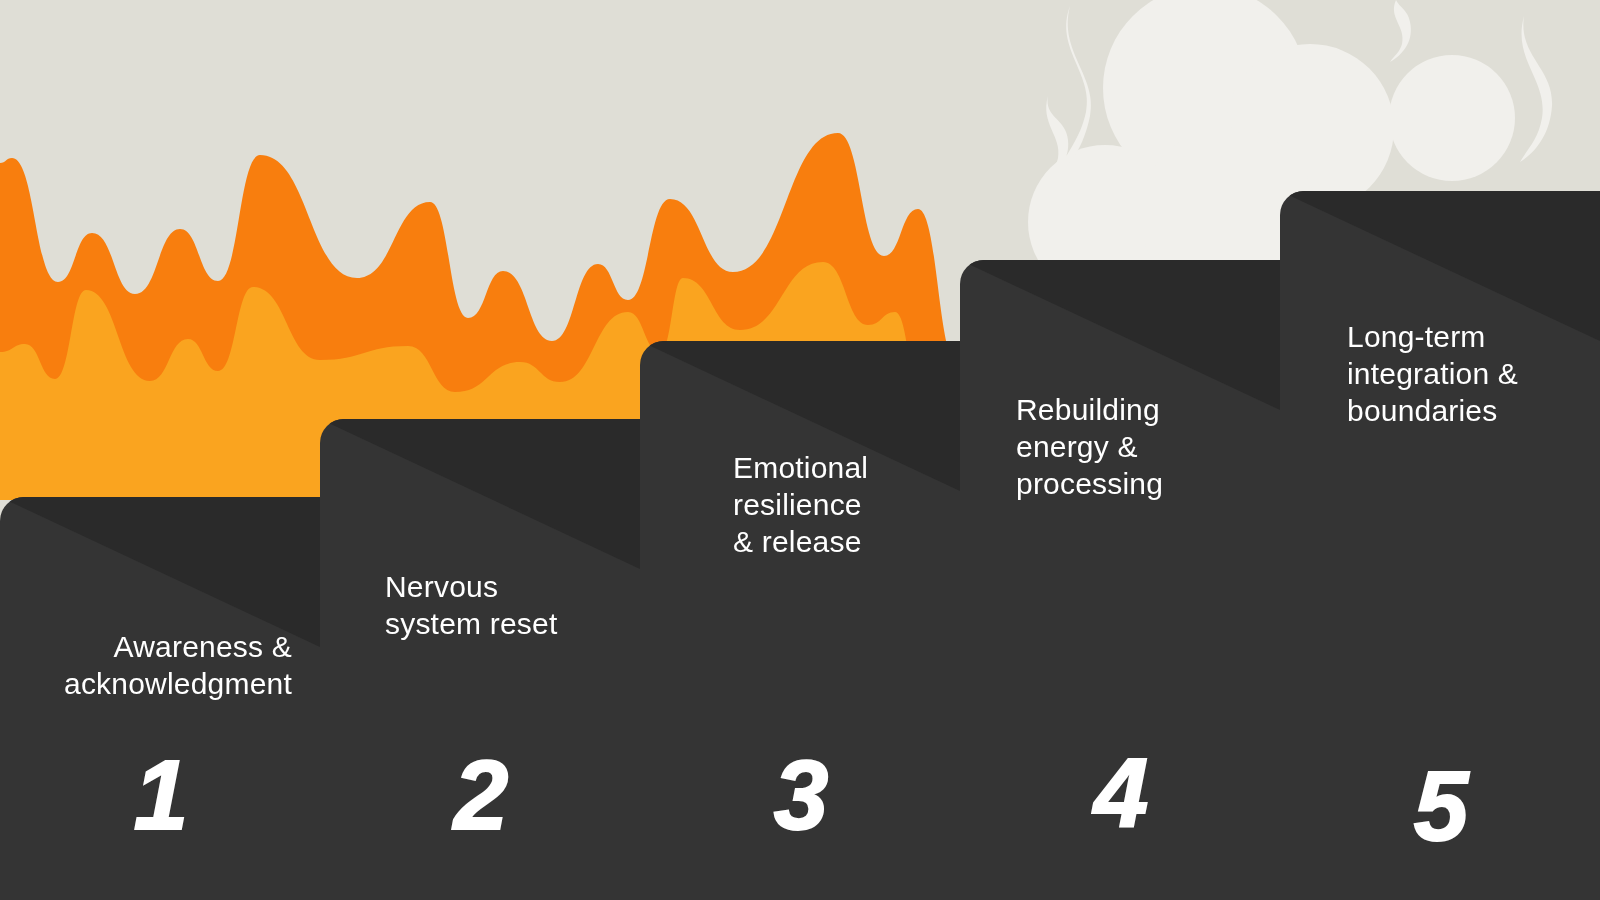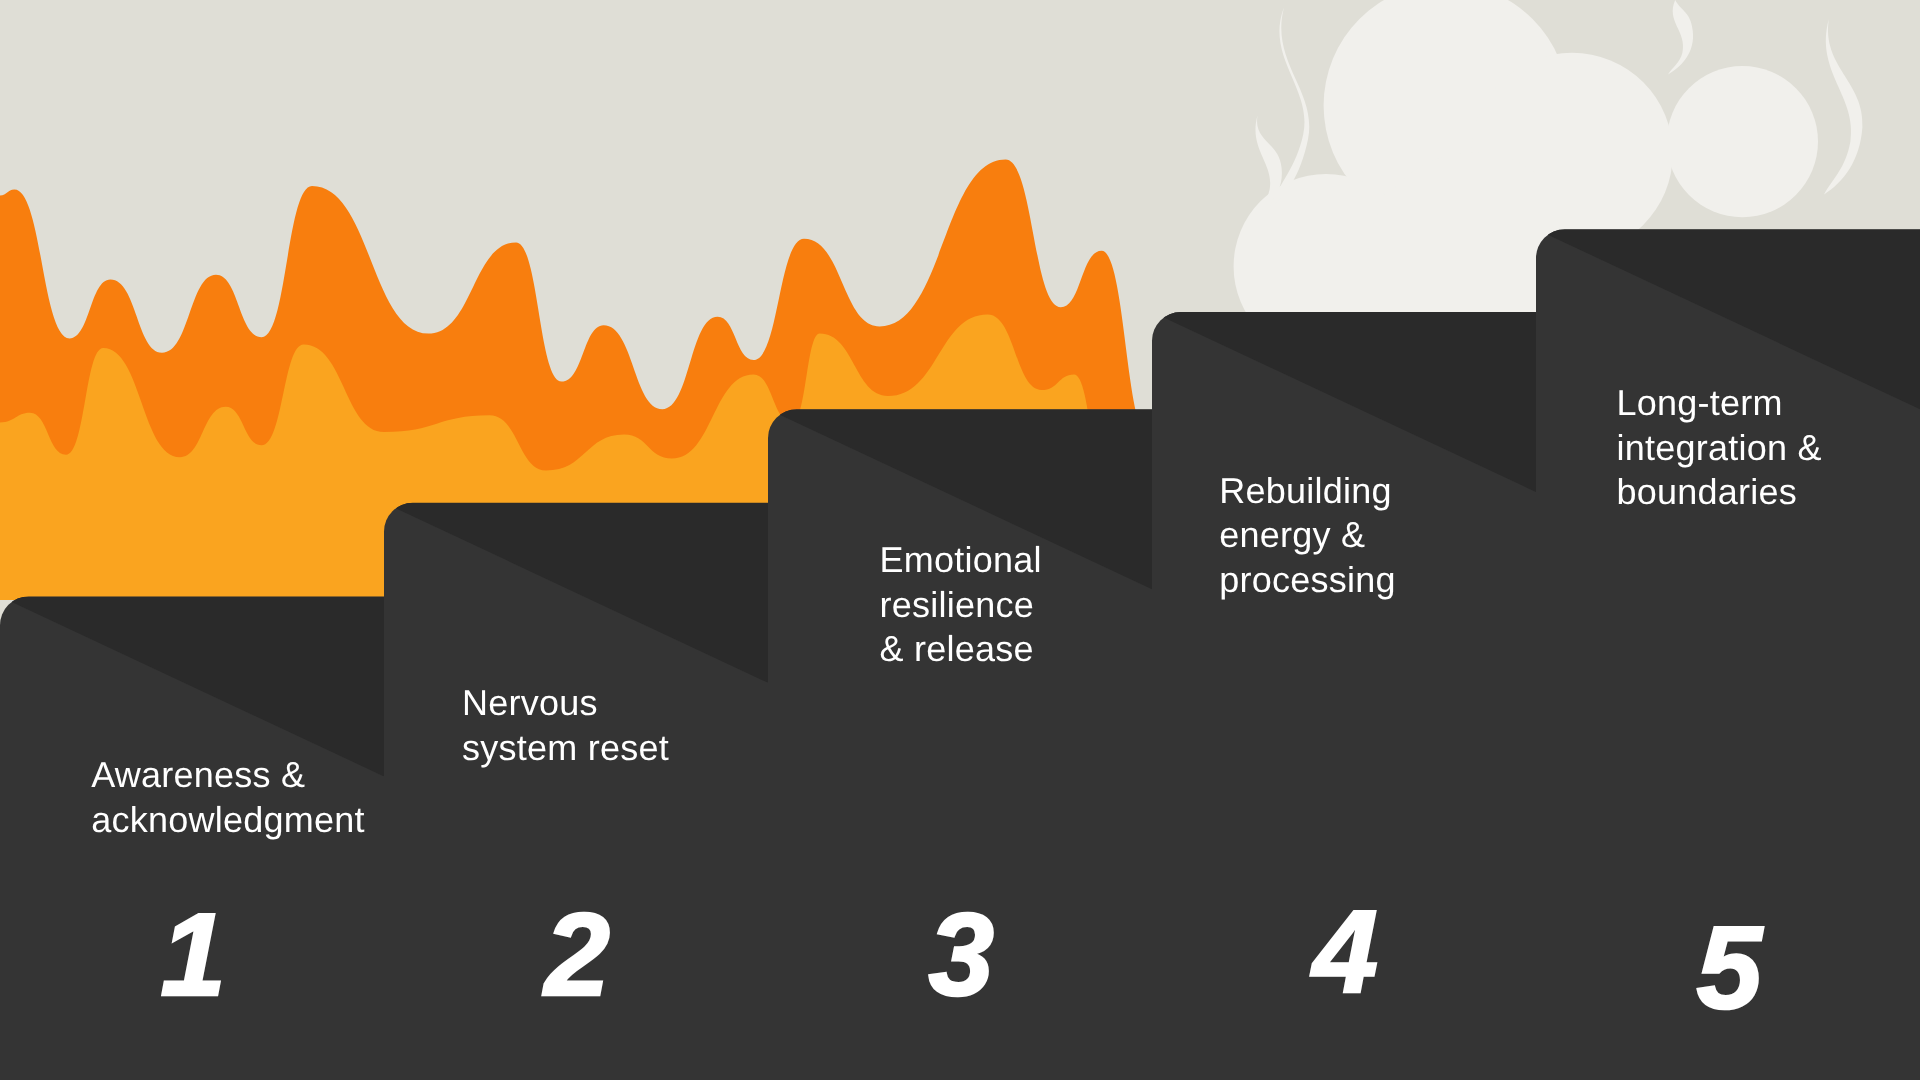--- a/index.html
+++ b/index.html
@@ -124,21 +124,21 @@
          C 712 278, 712 330, 740 330
          C 782 330, 782 262, 823 262
          C 846 262, 846 325, 868 325
          C 882 325, 882 312, 895 312
          C 910 312, 910 420, 925 420
          L 925 500 Z"></path>
   </svg>
 
   <div class="step" style="left:0px; top:497px;">
     <div class="step-shadow"></div>
-    <div class="step-label" style="left:76px; top:131px;">
+    <div class="step-label" style="left:64px; top:131px;text-align:right;">
       <div>Awareness &amp;</div>
       <div>acknowledgment</div>
     </div>
     <div class="step-number" style="top:248px;">1</div>
   </div>
 
   <div class="step" style="left:320px; top:419px;">
     <div class="step-shadow"></div>
     <div class="step-label" style="left:65px; top:117px;margin-top:32px;">
       <div>Nervous</div>

